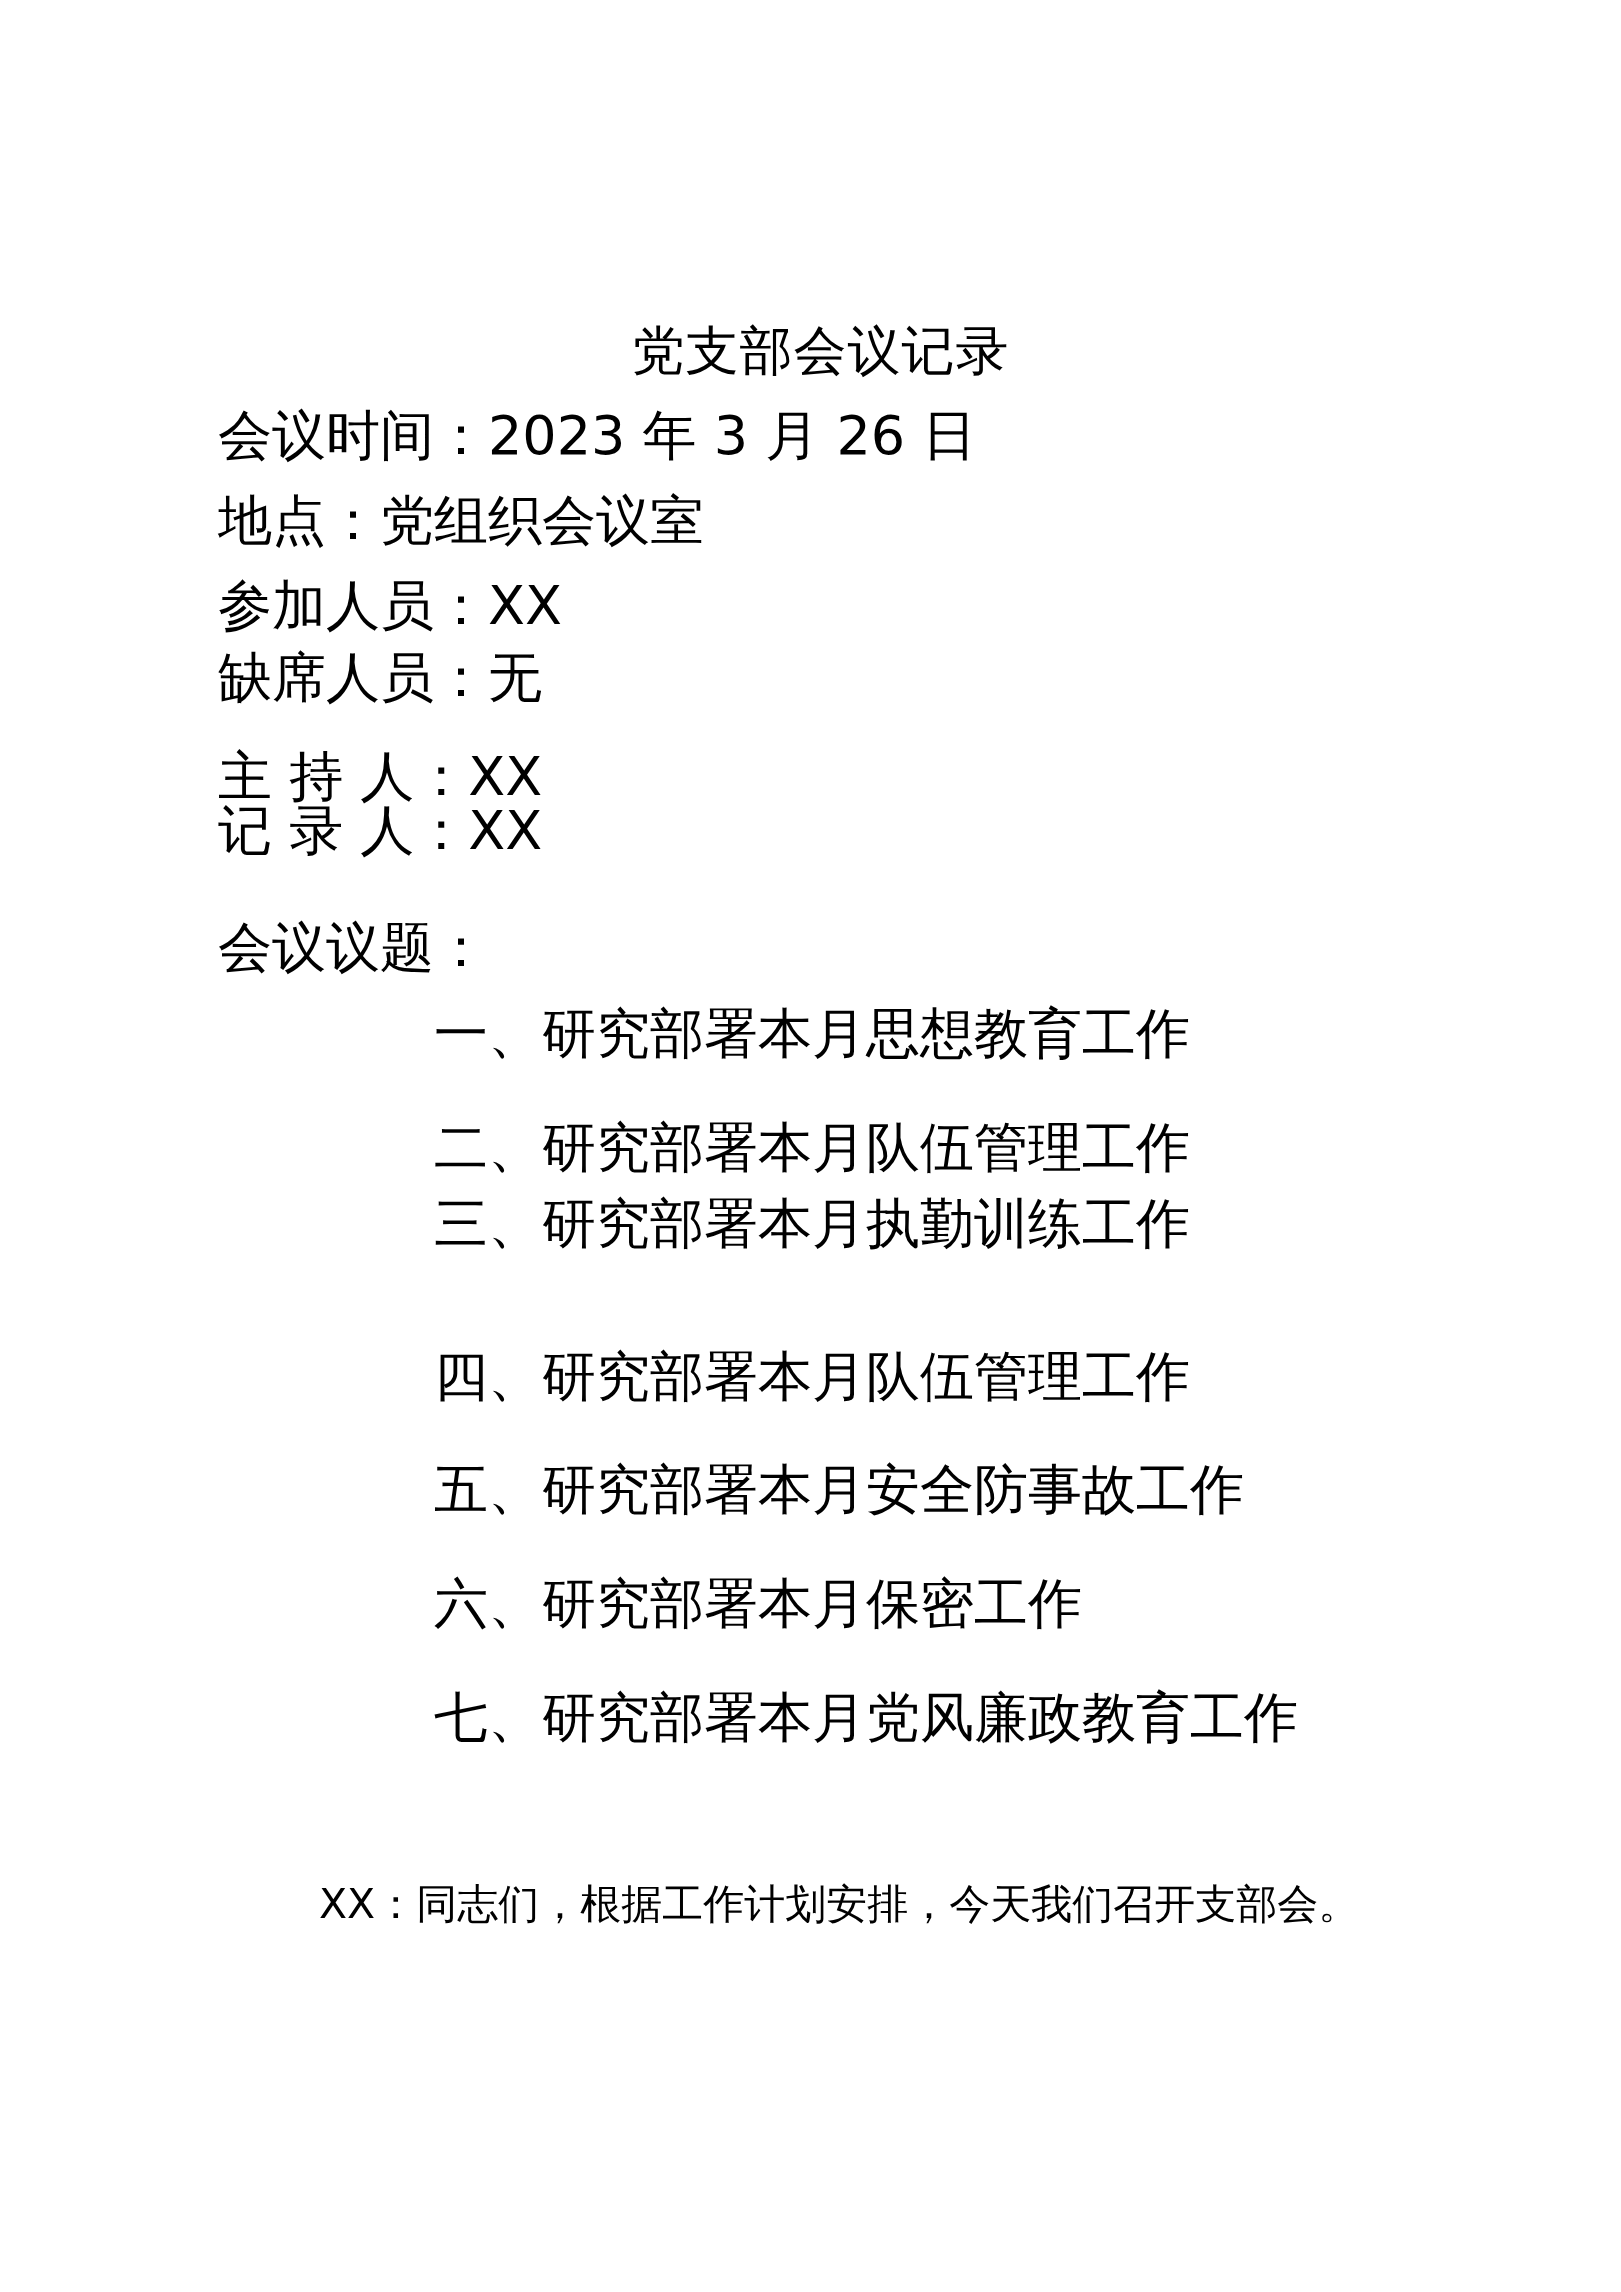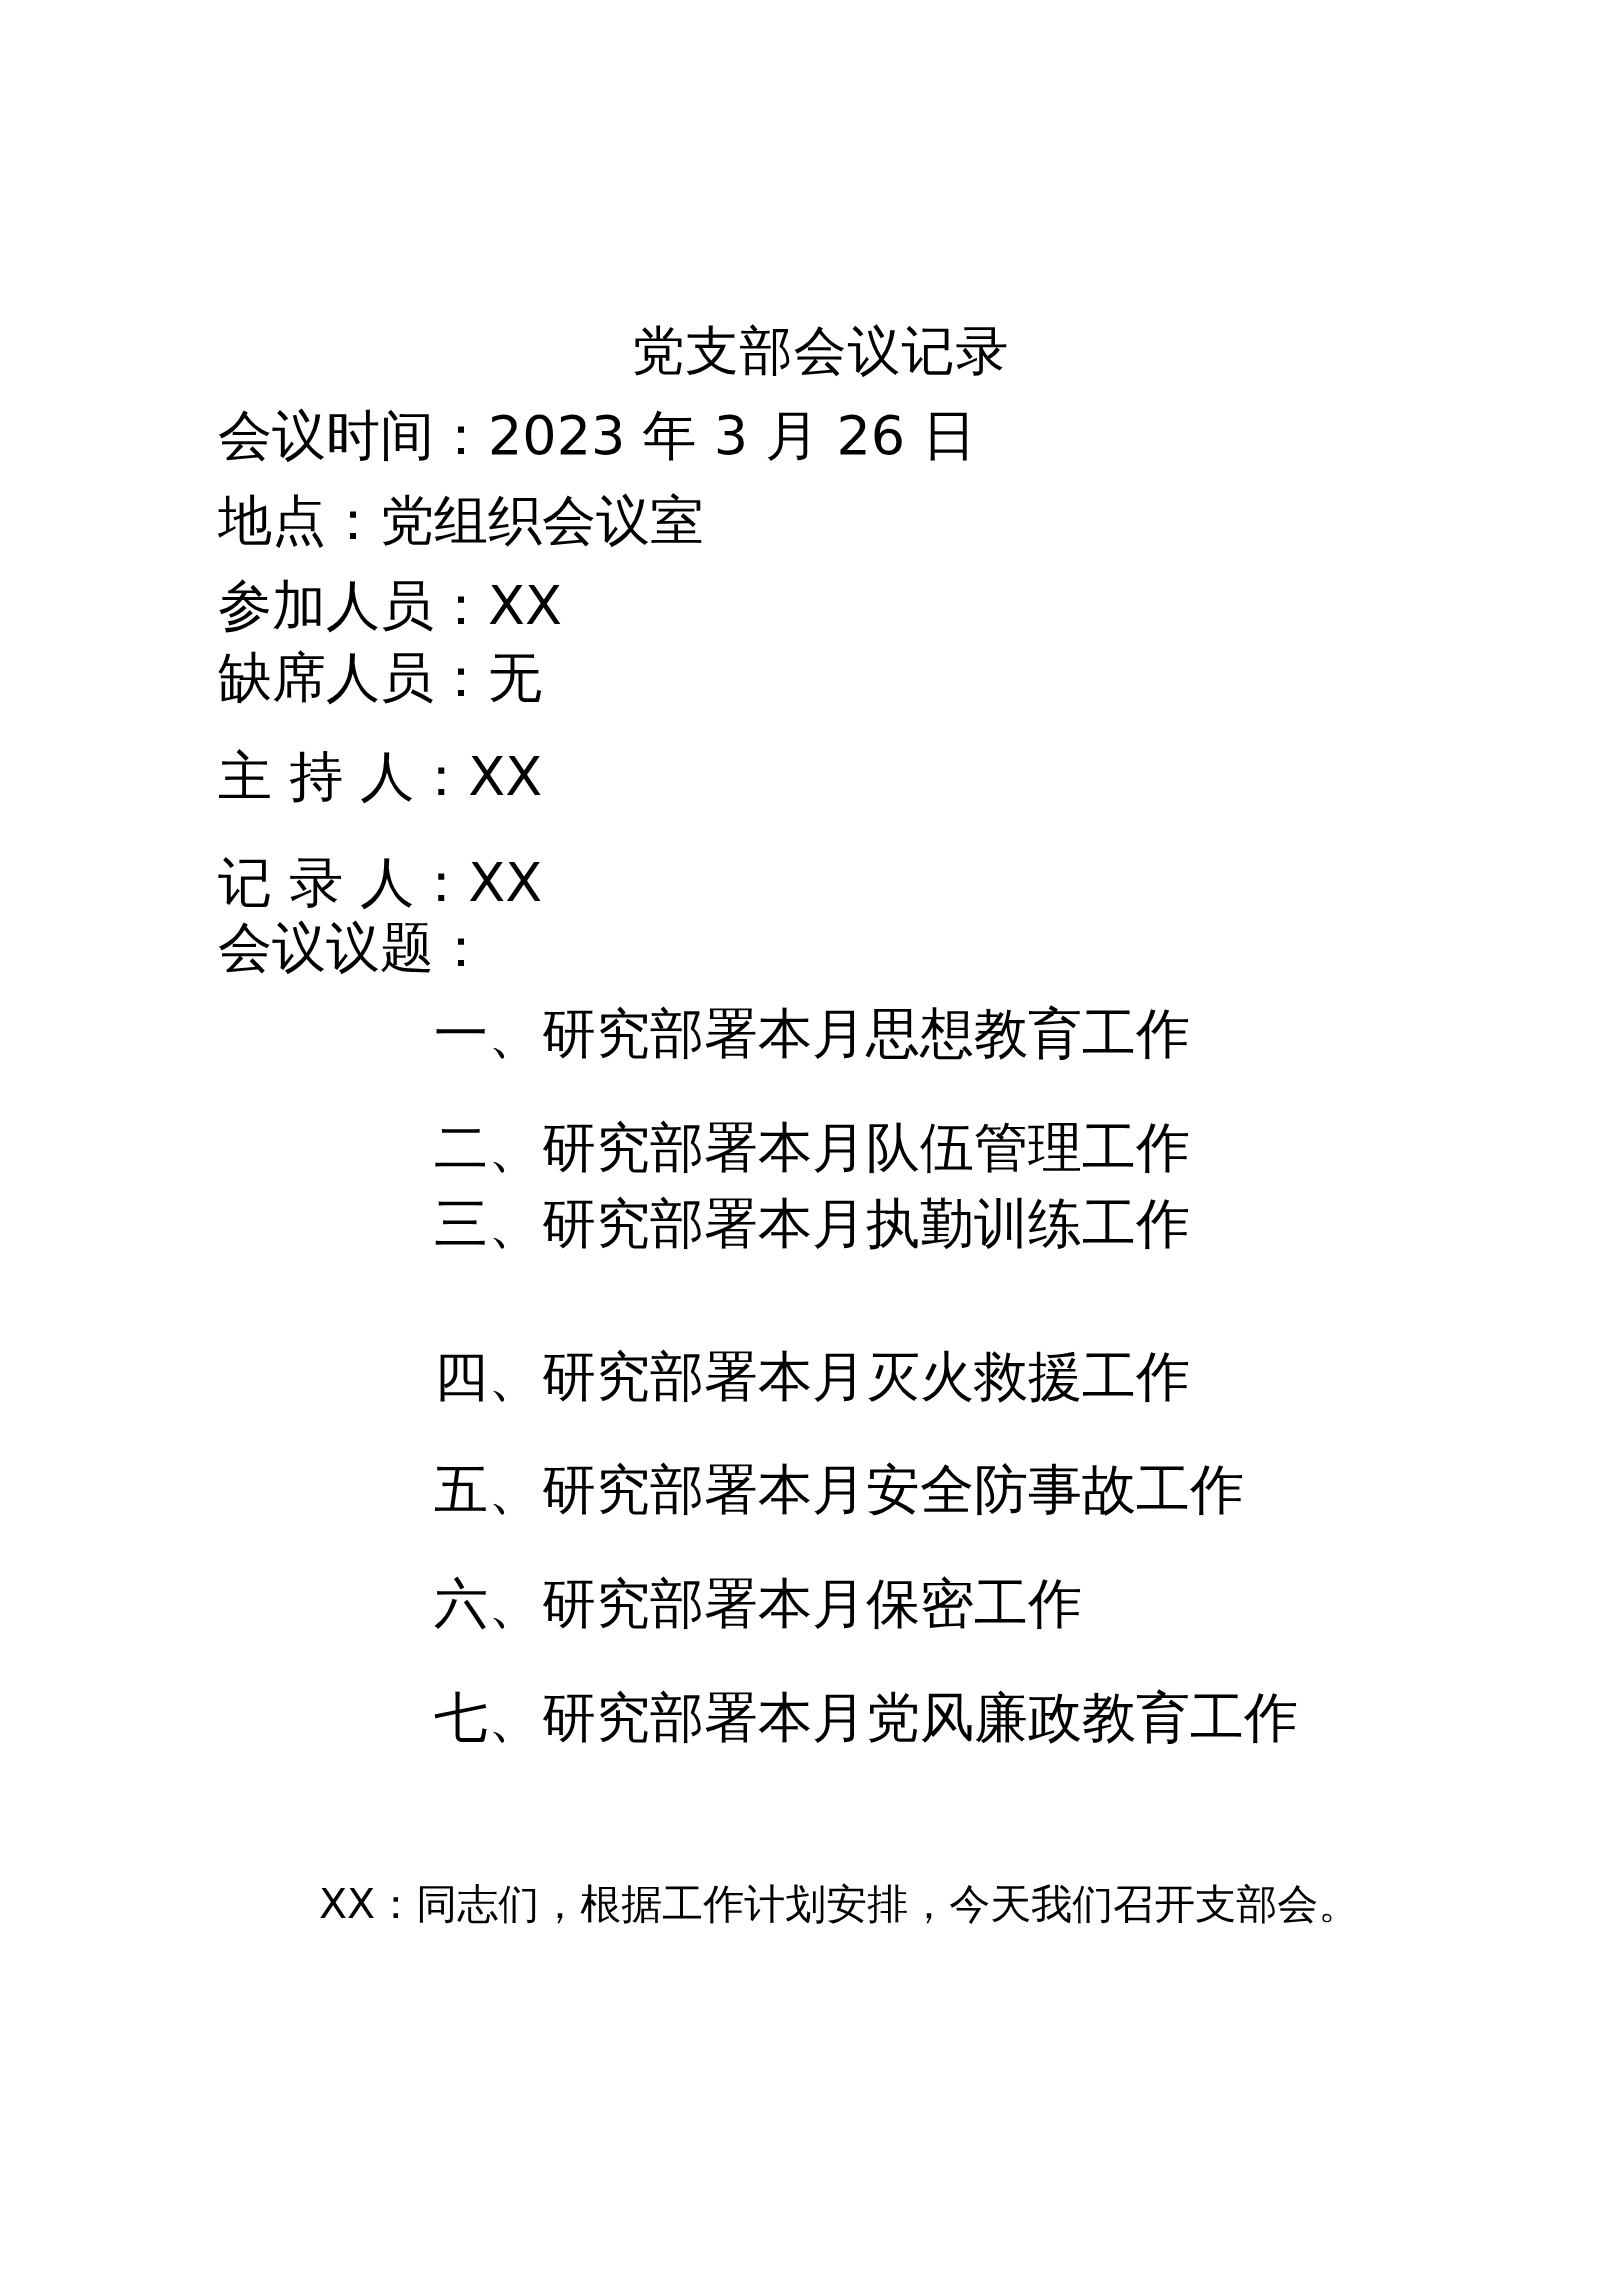--- a/index.html
+++ b/index.html
@@ -27,30 +27,30 @@
   </div>
   <div class="field" style="top:581px">
     <span class="label">参加人员：</span><span class="value">XX</span>
   </div>
   <div class="field" style="top:653px">
     <span class="label">缺席人员：</span><span class="value">无</span>
   </div>
   <div class="field" style="top:752px">
     <span class="label">主 持 人：</span><span class="value">XX</span>
   </div>
-  <div class="field" style="top:858px">
+  <div class="field" style="top:806px">
     <span class="label">记 录 人：</span><span class="value">XX</span>
   </div>
   <div class="field" style="top:923px">
     <span class="label">会议议题：</span><span class="value"></span>
   </div>
 
   <div class="agenda-item" style="top:1009px">一、研究部署本月思想教育工作</div>
   <div class="agenda-item" style="top:1123px">二、研究部署本月队伍管理工作</div>
   <div class="agenda-item" style="top:1199px">三、研究部署本月执勤训练工作</div>
-  <div class="agenda-item" style="top:1352px">四、研究部署本月灭火救援工作</div>
+  <div class="agenda-item" style="top:1352px">四、研究部署本月队伍管理工作</div>
   <div class="agenda-item" style="top:1465px">五、研究部署本月安全防事故工作</div>
   <div class="agenda-item" style="top:1579px">六、研究部署本月保密工作</div>
   <div class="agenda-item" style="top:1693px">七、研究部署本月党风廉政教育工作</div>
 
   <div class="para">XX：同志们，根据工作计划安排，今天我们召开支部会。</div>
 </div>
 
 
 </body></html>

